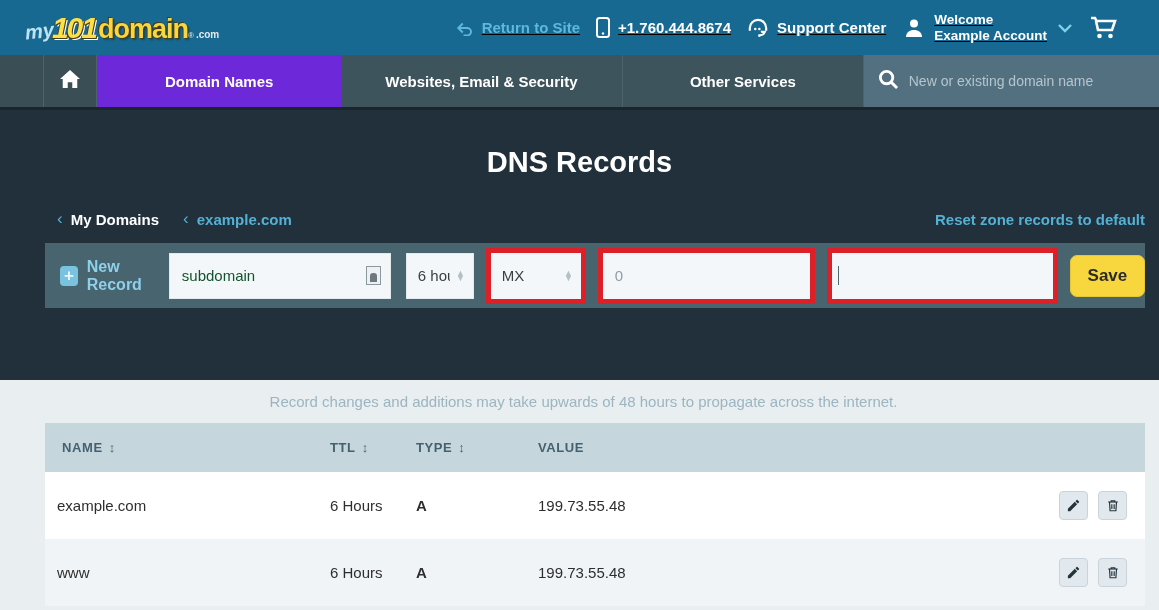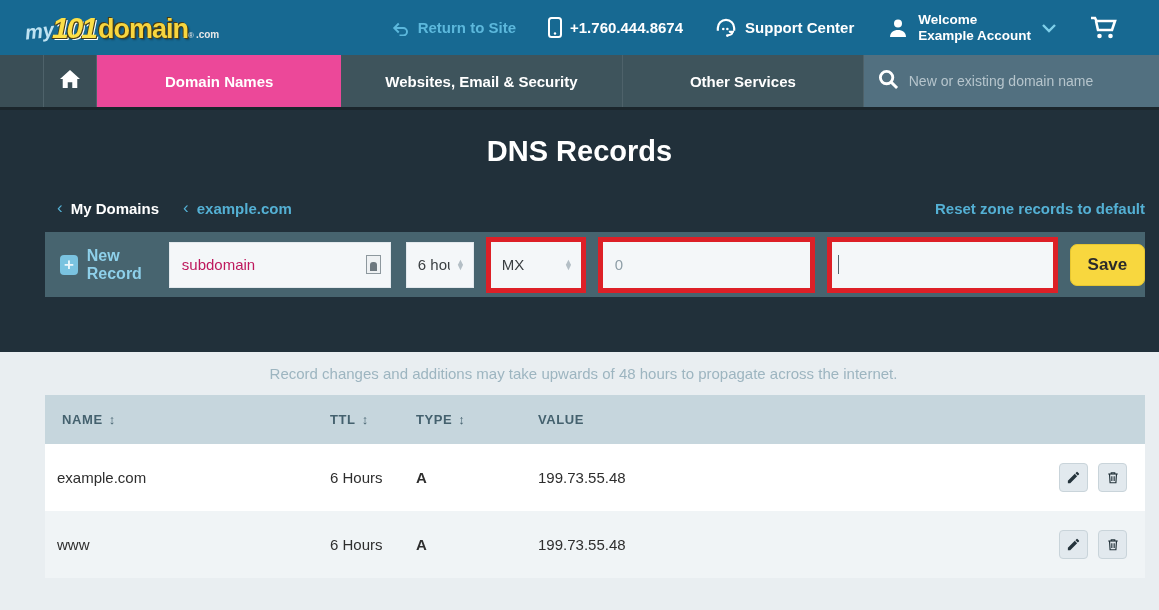--- a/index.html
+++ b/index.html
@@ -6,55 +6,55 @@
   html,body { width:1159px; height:610px; overflow:hidden; font-family:"Liberation Sans", sans-serif; background:#e9eef1; }
 
   
   .topbar { height:55px; background:#176992; display:flex; align-items:center; padding:0 42px 0 25px; }
   .logo { display:flex; align-items:baseline; cursor:pointer; }
   .logo .l-my { font-style:italic; font-weight:700; font-size:20px; color:#bfe3f2; margin-right:-2px; transform:rotate(-6deg); }
   .logo .l-num { font-style:italic; font-weight:800; font-size:30px; color:#fde047; text-shadow:1px 1px 0 #4a3c12, -1px 1px 0 #4a3c12, 2px 2px 0 #fff; letter-spacing:-2px; }
   .logo .l-dom { font-weight:800; font-size:27px; color:#f7d63f; text-shadow:1px 1px 0 #4a3c12, -1px -1px 0 #4a3c12, 2px 2px 2px #00000055; letter-spacing:-1px; margin-left:2px; }
   .logo .l-tld { font-size:10px; font-weight:700; color:#e8e8e8; margin-left:2px; }
   .logo .l-reg { font-size:8px; color:#e8e8e8; vertical-align:top; }
-  .topbar-right { margin-left:auto; display:flex; align-items:center; gap:32px; }
+  .topbar-right { margin-left:auto; display:flex; align-items:center; gap:16px;text-decoration:underline; }
   .tb-item { display:flex; align-items:center; gap:8px; color:#fff; font-size:15px; font-weight:600; cursor:pointer; white-space:nowrap; }
   .tb-item.link { color:#5cb8dc; }
   .tb-icon svg { display:block; }
   .welcome-txt { line-height:1.15; font-size:13.5px; }
   .chev { margin-left:2px; }
 
   
   .nav { height:55px; background:#3e545c; display:flex; align-items:stretch; border-bottom:3px solid #1b262c; }
   .nav-spacer { width:45px; background:#3a4e56; border-right:1px solid #4e626a; }
   .nav-home { width:54px; background:#3a4e56; display:flex; align-items:center; justify-content:center; cursor:pointer; border-right:1px solid #4e626a; }
   .nav-tab { display:flex; align-items:center; justify-content:center; color:#fff; font-size:15px; font-weight:700; cursor:pointer; border-right:1px solid #4e626a; }
-  .nav-tab.t1 { width:248px; background:#ec4899; border-right:none; }
+  .nav-tab.t1 { width:248px; background:#6d28d9; border-right:none; }
   .nav-tab.t2 { width:287px; }
   .nav-tab.t3 { width:245px; }
   .nav-search { width:300px; background:#527080; display:flex; align-items:center; padding:0 14px; gap:10px; }
   .nav-search input { flex:1; background:transparent; border:none; outline:none; color:#5eead4; font-size:14px; font-family:"Liberation Sans", sans-serif; }
   .nav-search input::placeholder { color:#b6c5cc; }
   .nav-endcap { flex:1; background:#3e545c; }
 
   
-  .hero { background:#21303a; padding-top:25px; height:242px; }
+  .hero { background:#21303a; padding-top:36px; height:270px; }
   .page-title { text-align:center; color:#fff; font-size:29px; font-weight:600; }
   .crumb-row { display:flex; align-items:center; margin-top:30px; padding:0 14px 0 57px; font-size:15px; font-weight:700; }
   .crumb { display:flex; align-items:center; gap:8px; cursor:pointer; margin-right:24px; }
   .crumb .sep { color:#54b0d4; font-size:17px; font-weight:400; }
   .crumb .c-white { color:#fff; }
   .crumb .c-blue { color:#54b0d4; }
   .reset-link { margin-left:auto; color:#54b0d4; cursor:pointer; }
 
   
   .nr-bar { margin:14px 14px 0 45px; width:1100px; height:65px; background:#47646f; display:flex; align-items:center; padding-left:15px; }
   .nr-label { display:flex; align-items:center; gap:9px; color:#8ed0ea; font-size:16px; font-weight:700; cursor:pointer; width:113px; }
   .plus-ic { width:20px; height:20px; background:#7ac3e0; border-radius:4px; color:#eaf6fb; font-size:17px; font-weight:700; display:flex; align-items:center; justify-content:center; line-height:1; }
-  .nr-input { height:46px; background:#f4f7f9; border:1px solid #e3e9ed; font-size:15px; color:#be185d; padding:0 12px; font-family:"Liberation Sans", sans-serif; outline:none; }
+  .nr-input { height:46px; background:#f4f7f9; border:1px solid #e3e9ed; font-size:15px; color:#14532d; padding:0 12px; font-family:"Liberation Sans", sans-serif; outline:none; }
   .nr-input::placeholder { color:#8e9ea7; }
   .in-sub { width:222px; position:relative; }
   .sub-wrap { position:relative; width:222px; }
   .sub-wrap .autofill-ic { position:absolute; right:10px; top:13px; width:15px; height:19px; border:1px solid #8d989e; background:#eef1f3; display:flex; align-items:flex-end; justify-content:center; }
   .sub-wrap .autofill-ic i { display:block; width:7px; height:9px; background:#6d7必a; background:#6d787f; border-radius:3px 3px 0 0; margin-bottom:2px; }
   .fake-select { height:46px; background:#f4f7f9; border:1px solid #e3e9ed; display:flex; align-items:center; padding:0 8px 0 11px; cursor:pointer; position:relative; }
   .fake-select .val { font-size:15px; color:#3a3f42; white-space:nowrap; overflow:hidden; }
   .spinner { margin-left:auto; display:flex; flex-direction:column; line-height:0.55; color:#b4bfc6; font-size:9px; padding-left:6px; }
   .sel-ttl { width:68px; margin-left:15px; }
   .sel-ttl .val { max-width:37px; }

